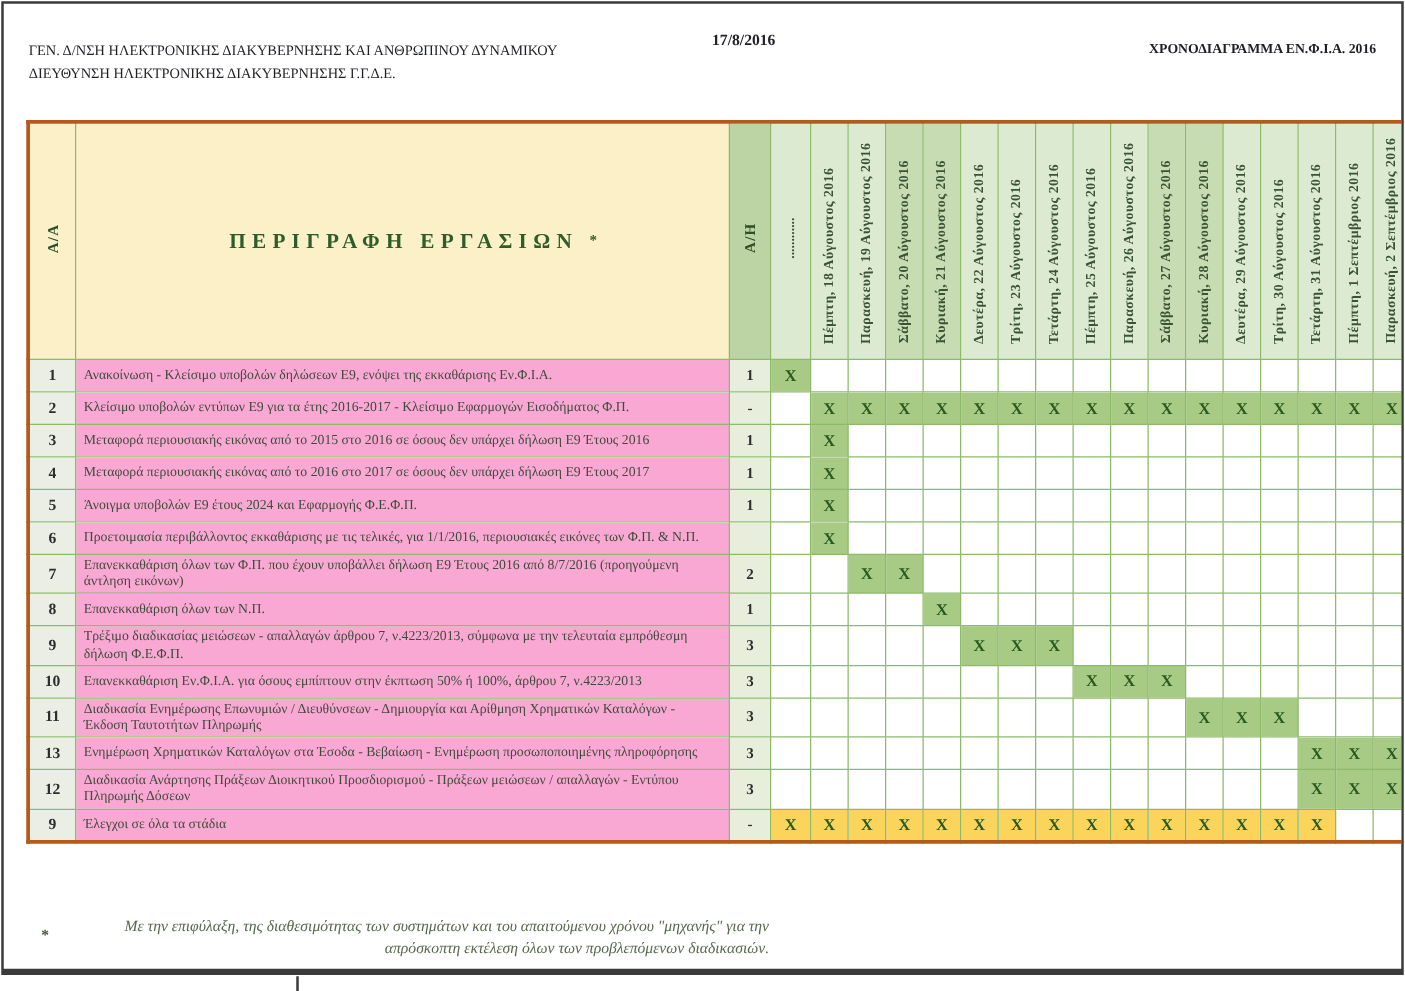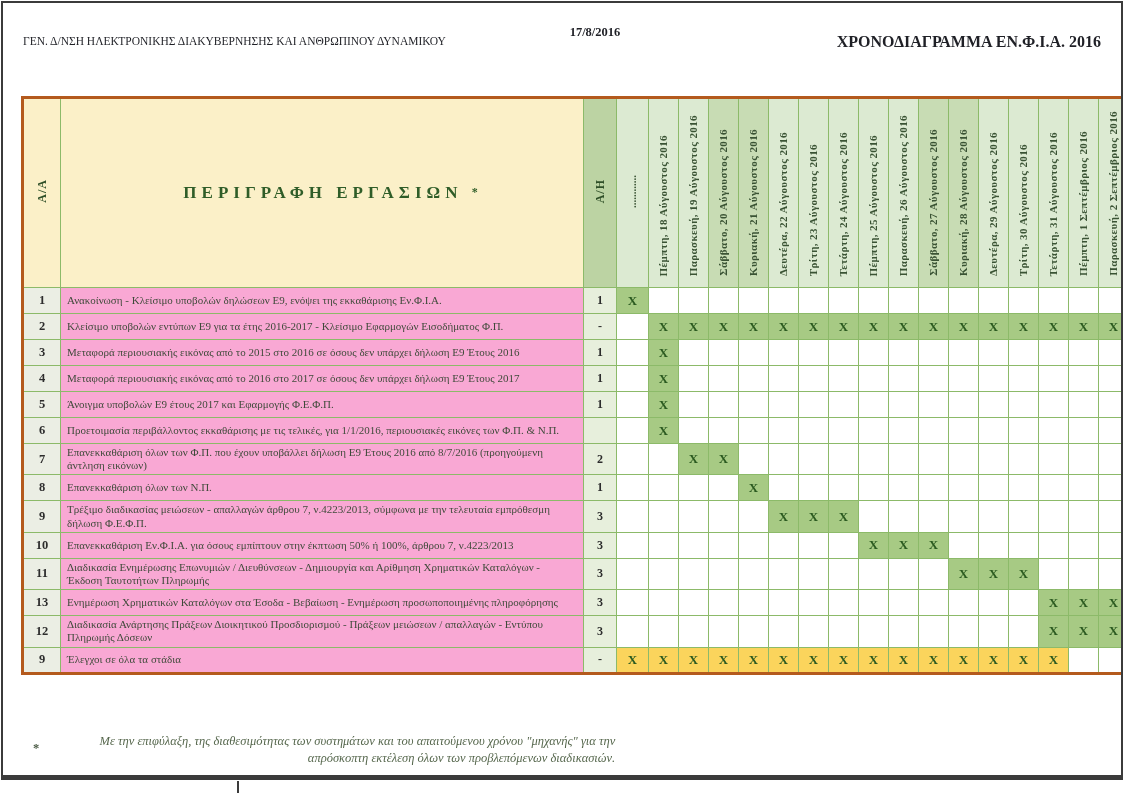--- a/index.html
+++ b/index.html
@@ -6,21 +6,21 @@
   body{width:1124px;height:793px;position:relative;font-family:"Liberation Serif",serif;
        -webkit-font-smoothing:antialiased;}
   .page{position:absolute;left:1px;top:1px;width:1118px;height:772px;
         border:2px solid #3b3b3b;border-bottom:5px solid #3b3b3b;background:#fff;overflow:hidden;}
   .page-tick{position:absolute;left:237px;top:781px;width:2px;height:12px;background:#3b3b3b;}
 
   
   .org{position:absolute;top:30px;left:20px;font-size:11.5px;line-height:1.55;color:#1f2026;}
   .doc-date{position:absolute;top:22px;left:0;width:100%;text-align:center;
             font-weight:bold;font-size:12.5px;color:#1f2026;margin-left:33px;}
-  .doc-title{position:absolute;top:30px;right:20px;font-weight:bold;font-size:16px;color:#1f2026;}
+  .doc-title{position:absolute;top:30px;right:20px;font-weight:bold;font-size:11px;color:#1f2026;}
 
   
   .sched-wrap{position:absolute;left:18px;top:93px;}
   table.sched{table-layout:fixed;border-collapse:collapse;width:1084px;
               border:3px solid var(--table_border,#b45a1d);}
   .sched th,.sched td{border:1px solid var(--grid_line,#8cba69);overflow:hidden;}
   thead tr{height:190px;}
   th.aa-h{width:34px;background:var(--header_cream,#fbf0c8);vertical-align:middle;text-align:center;}
   th.desc-h{width:520px;background:var(--header_cream,#fbf0c8);vertical-align:middle;text-align:center;}
   th.ah-h{width:30px;background:var(--ah_header,#bcd3a3);vertical-align:middle;text-align:center;}
@@ -51,20 +51,21 @@
   .fn-star{font-style:normal;font-weight:bold;margin-top:7px;color:#4a5a44;flex:0 0 auto;}
   .fn-text{width:560px;text-align:right;}
 </style>
 </head>
 <body>
 
 <div class="page">
 
   <div class="org">
     <div>ΓΕΝ. Δ/ΝΣΗ ΗΛΕΚΤΡΟΝΙΚΗΣ ΔΙΑΚΥΒΕΡΝΗΣΗΣ ΚΑΙ ΑΝΘΡΩΠΙΝΟΥ ΔΥΝΑΜΙΚΟΥ</div>
+    <div>ΔΙΕΥΘΥΝΣΗ ΗΛΕΚΤΡΟΝΙΚΗΣ ΔΙΑΚΥΒΕΡΝΗΣΗΣ Γ.Γ.Δ.Ε.</div>
   </div>
   <div class="doc-date">17/8/2016</div>
   <div class="doc-title">ΧΡΟΝΟΔΙΑΓΡΑΜΜΑ ΕΝ.Φ.Ι.Α. 2016</div>
 
   <div class="sched-wrap">
     <table class="sched">
       <thead>
         <tr>
           <th class="aa-h">
             <span class="vtext">Α/Α</span>
@@ -185,21 +186,21 @@
             <td class="mark"></td>
             <td class="mark"></td>
             <td class="mark"></td>
             <td class="mark"></td>
             <td class="mark"></td>
             <td class="mark"></td>
             <td class="mark"></td>
           </tr>
           <tr>
             <td class="num">5</td>
-            <td class="desc">Άνοιγμα υποβολών Ε9 έτους 2017 και Εφαρμογής Φ.Ε.Φ.Π.</td>
+            <td class="desc">Άνοιγμα υποβολών Ε9 έτους 2024 και Εφαρμογής Φ.Ε.Φ.Π.</td>
             <td class="ah">1</td>
             <td class="mark"></td>
             <td class="mark x-green">X</td>
             <td class="mark"></td>
             <td class="mark"></td>
             <td class="mark"></td>
             <td class="mark"></td>
             <td class="mark"></td>
             <td class="mark"></td>
             <td class="mark"></td>

